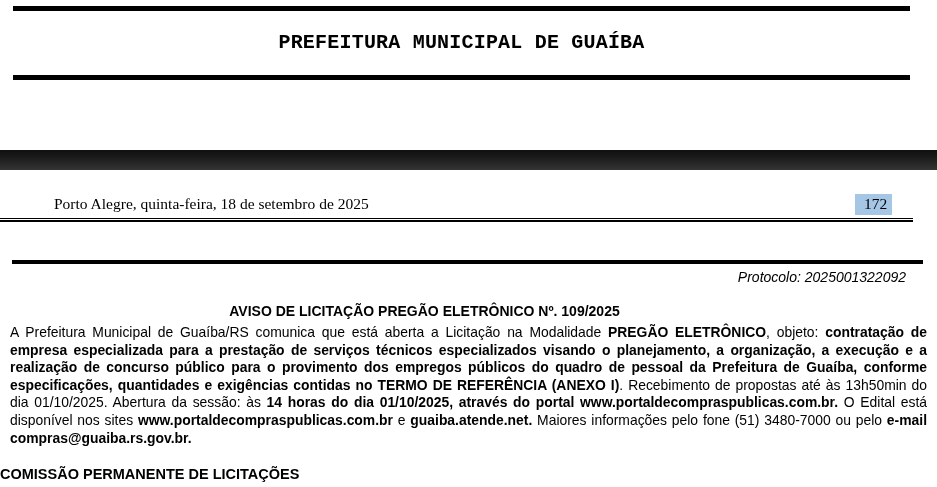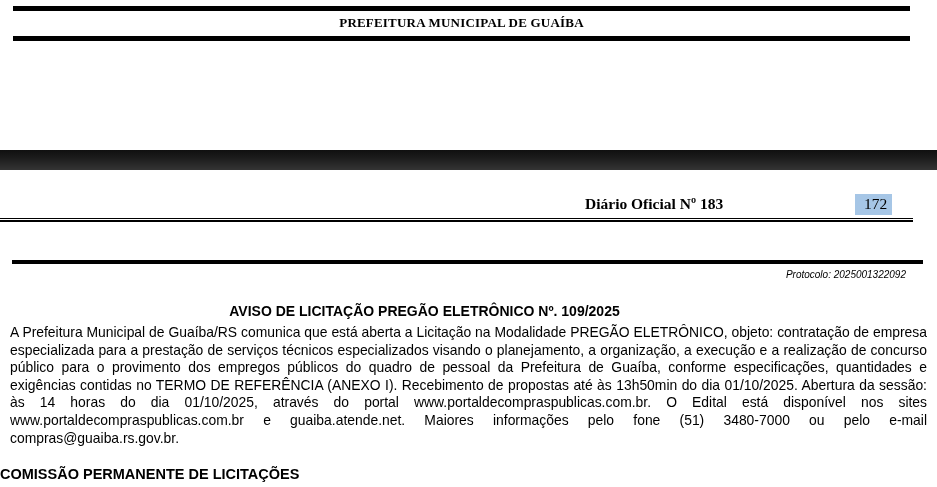--- a/index.html
+++ b/index.html
@@ -14,25 +14,25 @@
 
   
   .masthead {
     position:absolute; top:6px; left:13px; width:897px;
     border-top:5px solid #000;
     border-bottom:5px solid #000;
     text-align:center;
     padding:4px 0 5px 0;
   }
   .masthead-title {
-    margin:0;
-    font-size:13px;
+    margin:16px;
+    font-size:20px;
     font-weight:bold;
     letter-spacing:0.2px;
-    font-family:Liberation Serif, serif;
+    font-family:Liberation Mono, monospace;
   }
 
   
   .dark-band {
     position:absolute; top:150px; left:0; width:937px; height:20px;
     background:linear-gradient(180deg, #101010 0%, #1c1c1c 40%, #343434 100%);
   }
 
   
   .dateline {
@@ -55,56 +55,56 @@
   
   .section-divider {
     position:absolute; top:260px; left:12px; width:911px; height:4px;
     background:#000;
   }
 
   
   .protocol {
     position:absolute; top:269px; right:31px;
     font-style:italic;
-    font-size:10px;
+    font-size:14px;
     white-space:nowrap;
   }
 
   
   .notice-title {
     position:absolute; top:303px; left:0; width:849px;
     text-align:center;
     font-weight:bold;
     font-size:14px;
   }
   .notice-body {
     position:absolute; top:324px; left:10px; width:917px;
     font-size:13.9px;
     line-height:17.6px;
     text-align:justify;
   }
-  .notice-body .seg-bold { font-weight:normal;margin-top:28px; }
+  .notice-body .seg-bold { font-weight:bold;margin-top:28px; }
 
   .signature {
     position:absolute; top:466px; left:0; width:937px;
     font-weight:bold;
     font-size:14.5px;
   }
 </style>
 </head>
 <body>
 
 <div class="masthead">
   <h1 class="masthead-title">PREFEITURA MUNICIPAL DE GUAÍBA</h1>
 </div>
 
 <div class="dark-band"></div>
 
 <div class="dateline">
-  <span class="dateline-edition">Diário Oficial Nº 183</span>
+  <span class="dateline-date">Porto Alegre, quinta-feira, 18 de setembro de 2025</span>
   <span class="dateline-pagenum" style="background: rgb(166, 198, 230);">172</span>
 </div>
 
 <div class="masthead-divider"></div>
 
 <div class="section-divider"></div>
 
 <div class="protocol">Protocolo: 2025001322092</div>
 
 <div class="notice-title">AVISO DE LICITAÇÃO PREGÃO ELETRÔNICO Nº. 109/2025</div>

